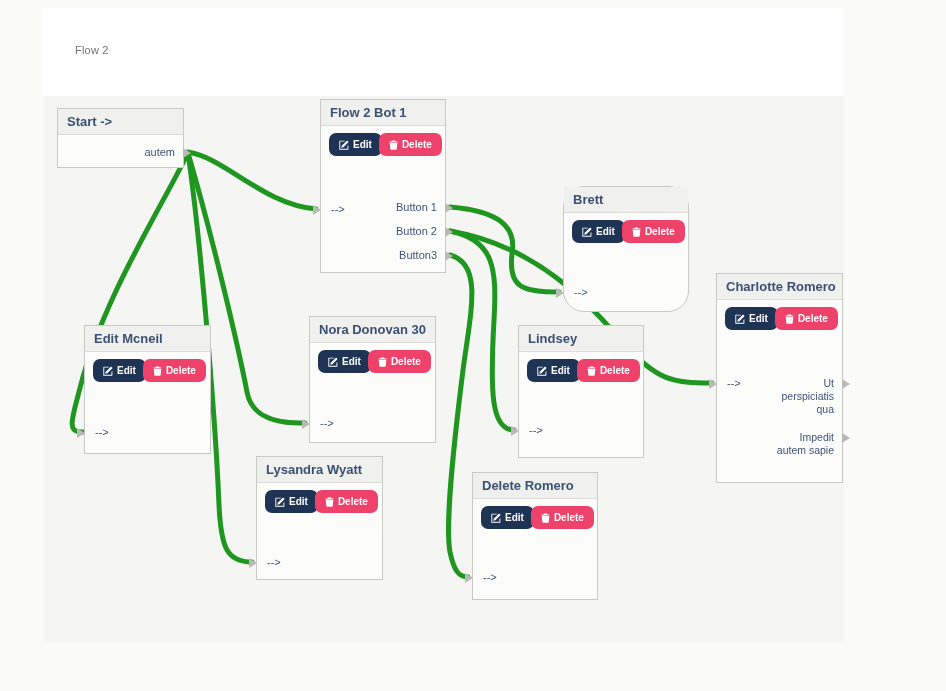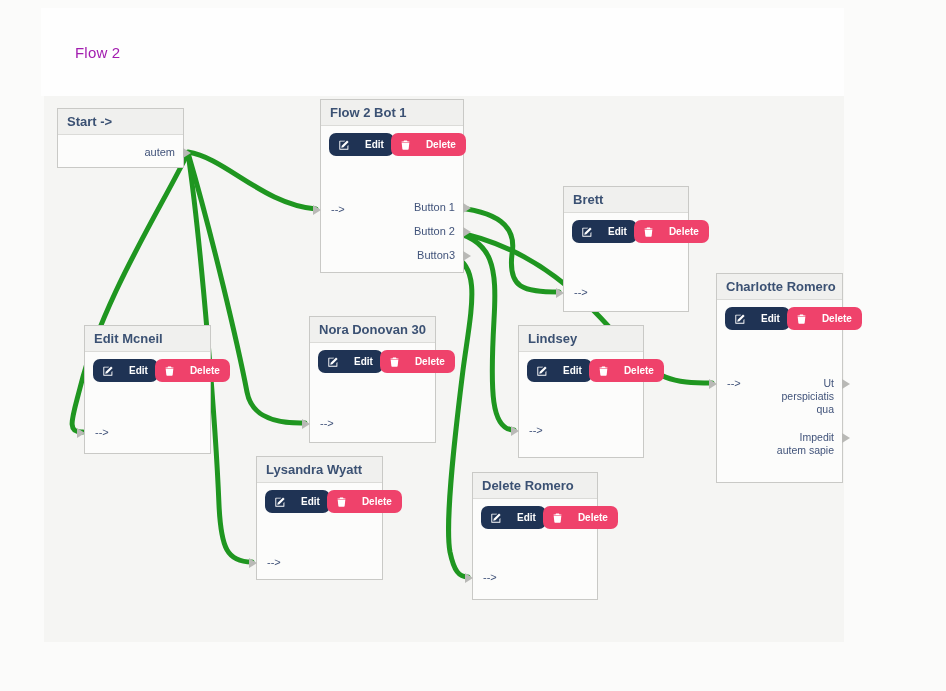--- a/index.html
+++ b/index.html
@@ -7,21 +7,21 @@
     width:946px;height:691px;position:relative;overflow:hidden;
     background:#fbfbfa;
     font-family:"Liberation Sans", sans-serif;
   }
   .topcard{
     position:absolute;left:41px;top:8px;width:803px;height:88px;
     background:#fefefe;z-index:0;
   }
   .flow-title{
     position:absolute;left:34px;top:36px;
-    font-size:15px;color:#a21caf;letter-spacing:.2px;
+    font-size:11px;color:#737373;letter-spacing:.2px;
   }
   .canvas{
     position:absolute;left:44px;top:96px;width:800px;height:546px;
     background:#f5f5f3;z-index:0;
   }
   #wires{
     position:absolute;left:0;top:0;width:946px;height:691px;
     z-index:1;pointer-events:none;
   }
   .node{
@@ -31,21 +31,21 @@
   .node-header{
     height:26px;line-height:26px;box-sizing:border-box;
     padding-left:9px;background:#f0f0ee;border-bottom:1px solid #dbdbd8;
     font-size:13px;font-weight:bold;color:#3b5173;
     white-space:nowrap;overflow:hidden;
   }
   .btn-row{
     position:absolute;left:8px;top:33px;display:flex;align-items:center;
   }
   .btn{
-    display:inline-flex;align-items:center;gap:16px;
+    display:inline-flex;align-items:center;gap:4px;
     height:23px;padding:0 10px;border:none;cursor:pointer;
     color:#fff;font-size:10px;font-weight:bold;
     font-family:"Liberation Sans", sans-serif;
     border-radius:7px;
   }
   .btn-edit{background:#1f3354;z-index:1;}
   .btn-delete{background:#ef426b;margin-left:-3px;z-index:2;position:relative;}
   .btn .ic{display:inline-flex;align-items:center;}
   .port{
     position:absolute;width:0;height:0;
@@ -80,21 +80,21 @@
     <path d="M 450 231 C 494 240, 497 268, 494 320 C 490 392, 491 430, 514 430" fill="none" stroke="#1f9620" stroke-width="5" stroke-linecap="round"></path>
     <path d="M 450 255 C 483 264, 471 310, 463 370 C 453 450, 445 525, 450 552 C 454 571, 459 577, 468 577" fill="none" stroke="#1f9620" stroke-width="5" stroke-linecap="round"></path>
   </svg>
 
 <div id="nodes">
     <div class="node" style="left: 57px; top: 108px; width: 127px; height: 60px;">
       <div class="node-header">Start -&gt;</div>
       <div class="port out" style="top: 39px;"></div>
       <div class="port-label out" style="top: 37px;">autem</div>
     </div>
-    <div class="node" style="left: 320px; top: 99px; width: 144px; height: 174px;">
+    <div class="node" style="left: 320px; top: 99px; width: 126px; height: 174px;">
       <div class="node-header">Flow 2 Bot 1</div>
       <div class="btn-row">
         <button class="btn btn-edit" style="background: rgb(31, 51, 84);">
           <span class="ic">
             <svg viewBox="0 0 16 16" width="10" height="10" fill="#ffffff">
               <path d="M12.9.6l2.5 2.5L7 11.5 3.6 12.3 4.4 9 12.9.6z"></path>
               <path d="M13.5 9.5V14H2V2.5h6.5L10 1H1.4c-.5 0-.9.4-.9.9v12.7c0 .5.4.9.9.9h12.7c.5 0 .9-.4.9-.9V8l-1.5 1.5z"></path>
             </svg>
           </span>
           <span>Edit</span>
@@ -111,21 +111,21 @@
       </div>
       <div class="port in" style="top: 105px;"></div>
       <div class="port-label in" style="top: 103px;">--&gt;</div>
       <div class="port out" style="top: 103px;"></div>
       <div class="port-label out" style="top: 101px;">Button 1</div>
       <div class="port out" style="top: 127px;"></div>
       <div class="port-label out" style="top: 125px;">Button 2</div>
       <div class="port out" style="top: 151px;"></div>
       <div class="port-label out" style="top: 149px; margin-left: 18px;">Button3</div>
     </div>
-    <div class="node" style="left: 563px; top: 186px; width: 126px; height: 126px;">
+    <div class="node" style="left: 563px; top: 186px; width: 126px; height: 126px; border-radius: 21px;">
       <div class="node-header">Brett</div>
       <div class="btn-row">
         <button class="btn btn-edit" style="background: rgb(31, 51, 84);">
           <span class="ic">
             <svg viewBox="0 0 16 16" width="10" height="10" fill="#ffffff">
               <path d="M12.9.6l2.5 2.5L7 11.5 3.6 12.3 4.4 9 12.9.6z"></path>
               <path d="M13.5 9.5V14H2V2.5h6.5L10 1H1.4c-.5 0-.9.4-.9.9v12.7c0 .5.4.9.9.9h12.7c.5 0 .9-.4.9-.9V8l-1.5 1.5z"></path>
             </svg>
           </span>
           <span>Edit</span>

